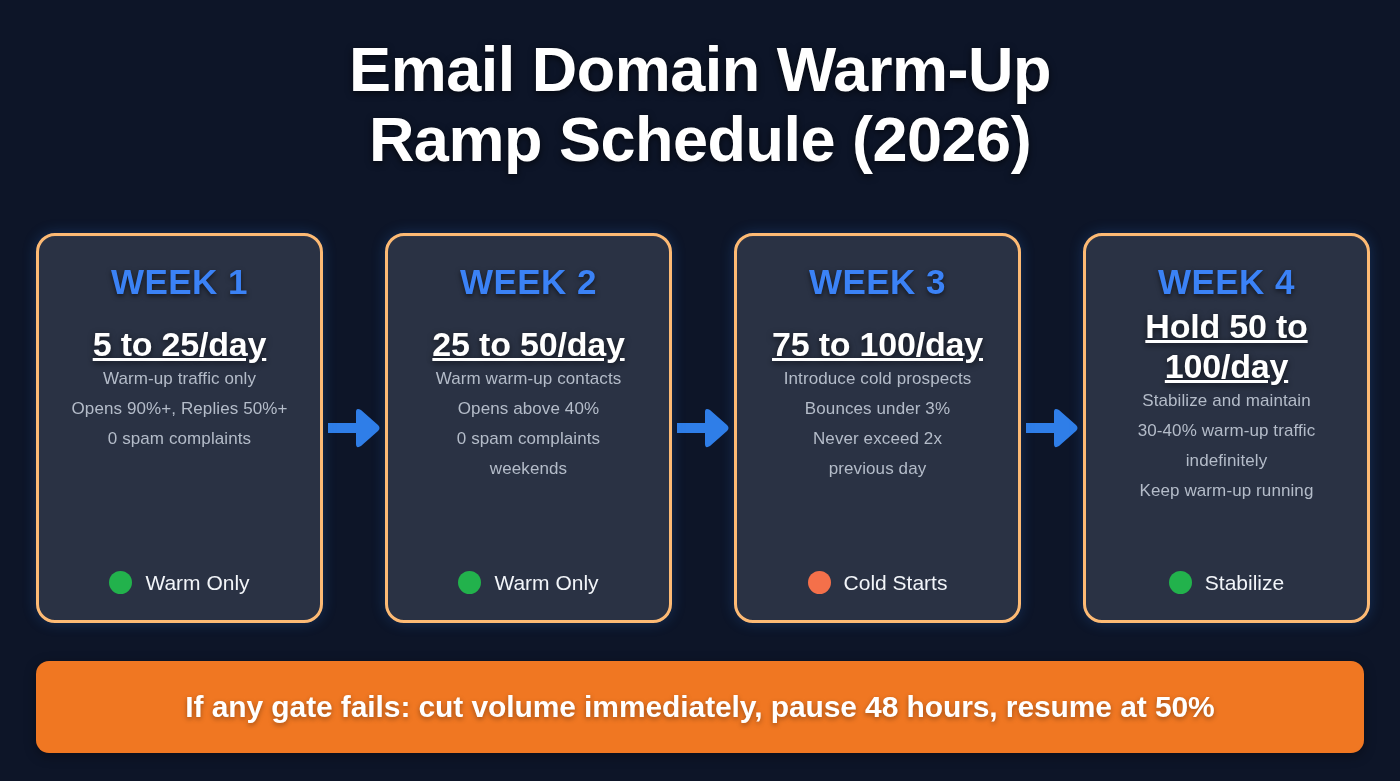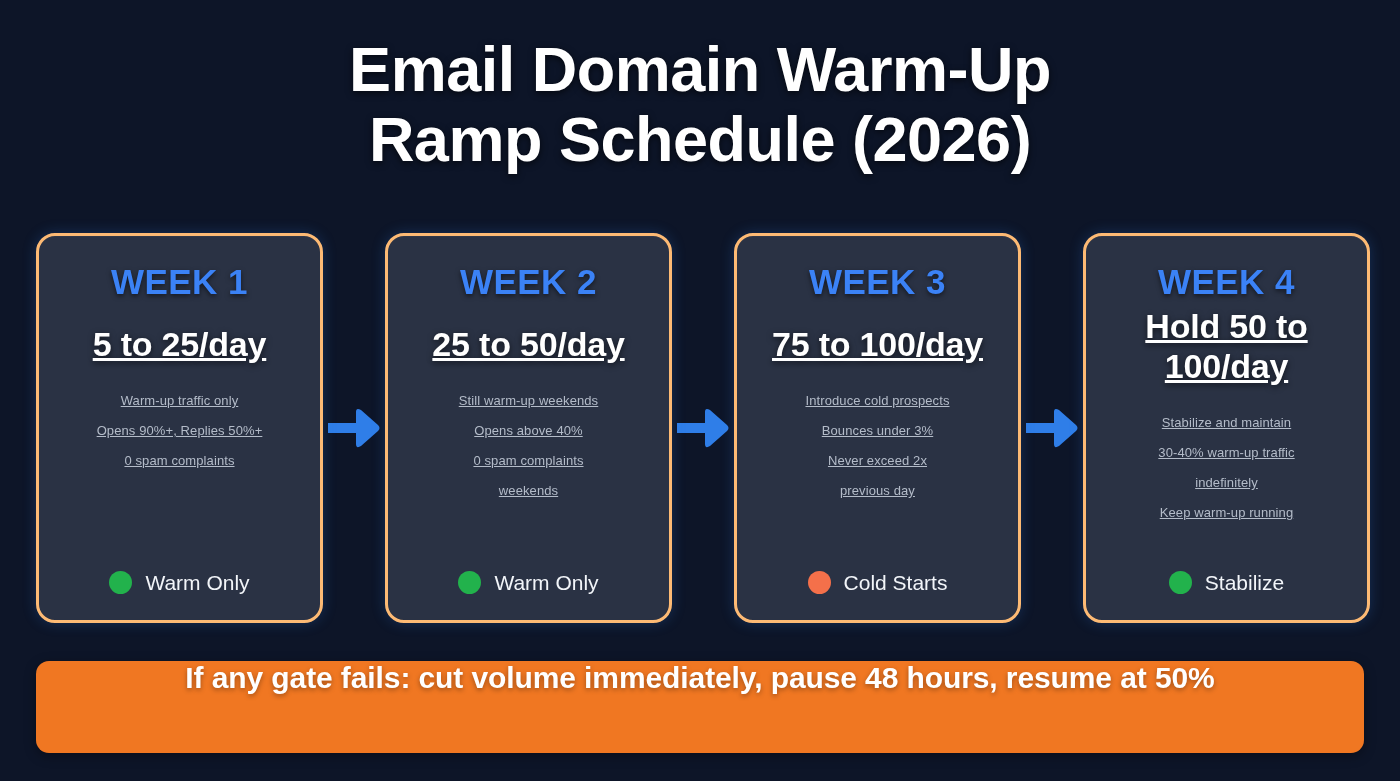--- a/index.html
+++ b/index.html
@@ -84,26 +84,24 @@
     line-height: 40px;
     letter-spacing: -0.2px;
     text-shadow: 0 2px 6px rgba(0,0,0,0.6);
     margin: 22px 0 0 0;
     text-decoration: underline;
   }
   .card.tight .volume {
     margin-top: 4px;
   }
   .details {
-    margin-top: 22px;
     color: #b4bcc9;
-    font-size: 13px;
+    font-size: 17px;
     line-height: 30px;
     letter-spacing: 0.1px;
-    text-decoration: underline;
   }
   .details .line {
     display: block;
   }
   .spacer {
     flex: 1 1 auto;
     min-height: 10px;
   }
   .status {
     display: flex;
@@ -141,21 +139,21 @@
   .banner {
     position: absolute;
     left: 36px;
     top: 661px;
     width: 1328px;
     height: 92px;
     box-sizing: border-box;
     background: #f07722;
     border-radius: 13px;
     display: flex;
-    align-items: flex-start;
+    align-items: center;
     justify-content: center;
     box-shadow: 0 3px 12px rgba(0,0,0,0.35);
   }
   .banner-text {
     color: #ffffff;
     font-size: 30px;
     font-weight: bold;
     letter-spacing: -0.1px;
     text-shadow: 0 2px 5px rgba(0,0,0,0.35);
     padding: 0 20px;
@@ -194,21 +192,21 @@
         <svg width="52" height="42" viewBox="0 0 52 42">
           <path d="M0 16 L28 16 L28 5 Q28 0 33 3 L50 18 Q53 21 50 24 L33 39 Q28 42 28 37 L28 26 L0 26 Z" fill="#2f7ee8"></path>
         </svg>
       </span>
     </div>
 
     <div class="card">
       <div class="week-label">WEEK 2</div>
       <div class="volume">25 to 50/day</div>
       <div class="details">
-        <span class="line">Still warm-up weekends</span>
+        <span class="line">Warm warm-up contacts</span>
         <span class="line">Opens above 40%</span>
         <span class="line">0 spam complaints</span>
         <span class="line">weekends</span>
       </div>
       <div class="spacer"></div>
       <div class="status">
         <span class="dot" style="background:#22b24c"></span>
         <span class="status-text">Warm Only</span>
       </div>
     </div>

